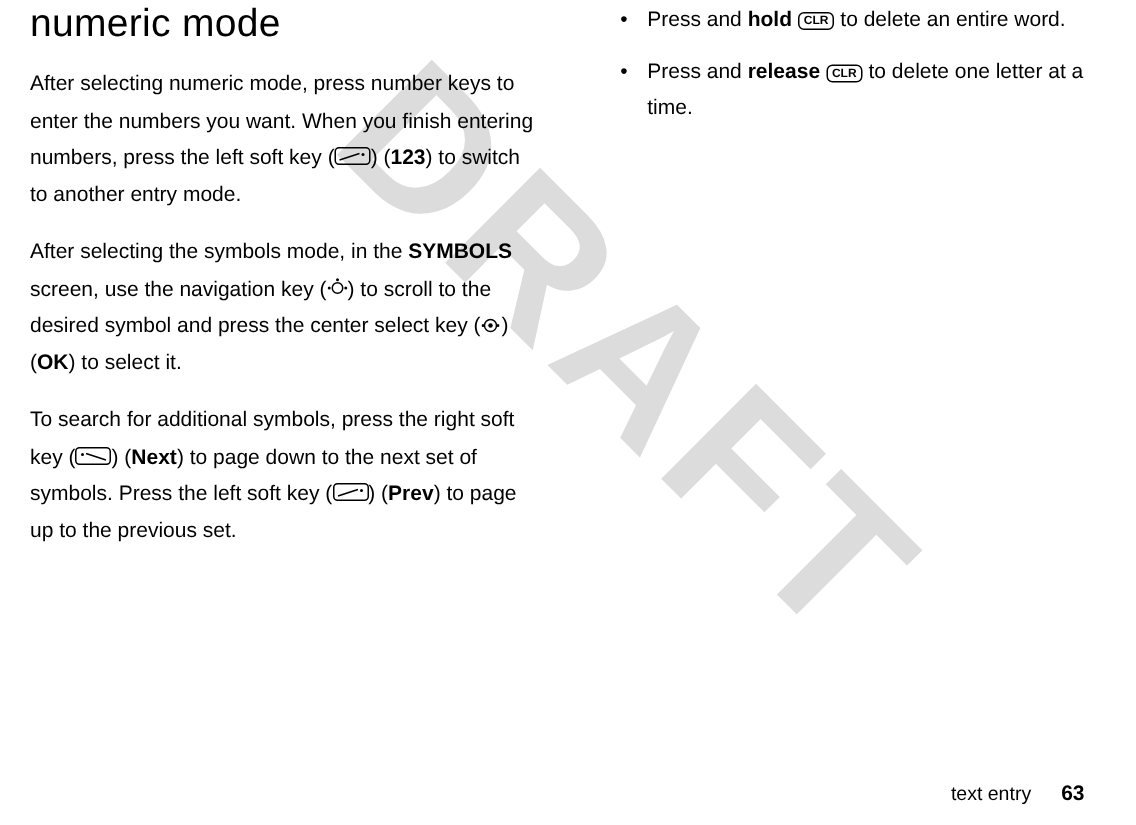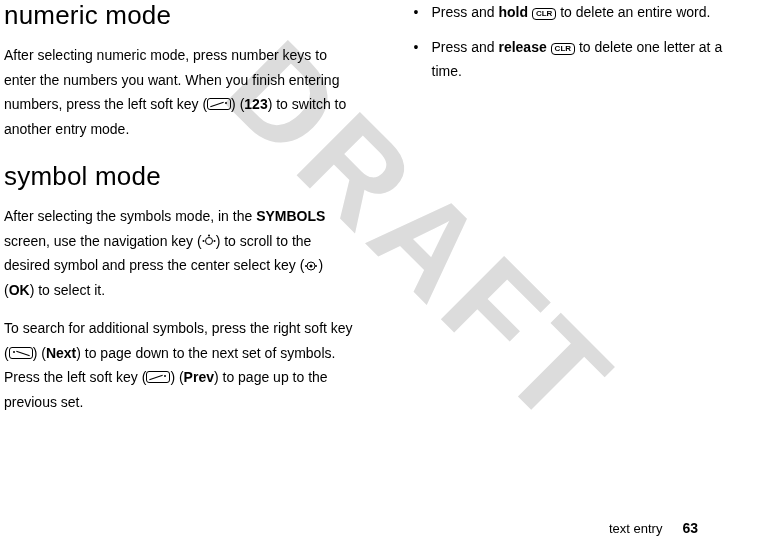--- a/index.html
+++ b/index.html
@@ -22,21 +22,21 @@
     left: 180px;
     letter-spacing: 8px;
     z-index: 0;
     pointer-events: none;
     font-family: Arial, sans-serif;
   }
   .page {
     position: relative;
     z-index: 1;
     display: flex;
-    padding: 0 4px;
+    padding: 0 20px;
     gap: 46px;
   }
   .col {
     flex: 1;
     min-width: 0;
   }
   h2 {
     font-size: 26px;
     font-weight: normal;
     color: #000;
@@ -129,41 +129,40 @@
     align-items: center;
     justify-content: center;
     width: 14px;
     height: 14px;
     vertical-align: -2px;
   }
   .centerkey svg { width: 12px; height: 12px; }
   .footer {
     position: absolute;
     bottom: 14px;
-    right: 59px;
+    right: 34px;
     font-size: 13px;
   }
   .footer .label { margin-right: 20px; }
   .footer .num { font-weight: 700; font-size: 14px; }
   .sec2 { margin-top: 20px; }
 </style>
 </head>
 <body>
 
 <div class="watermark">DRAFT</div>
 
 <div class="page">
   <div class="col">
 
     <h2>numeric mode</h2>
     <p>
       <span>After selecting numeric mode, press number keys to enter the numbers you want. When you finish entering numbers, press the left soft key (</span><span class="softkey left"></span><span>) (</span><span class="bolded">123</span><span>) to switch to another entry mode.</span>
     </p>
 
-    <h2 class="sec2">symbol mode</h2>
     <p>
       <span>After selecting the symbols mode, in the </span><span class="bolded">SYMBOLS</span><span> screen, use the navigation key (</span><span class="navkey">
           <svg viewBox="0 0 14 14">
             <circle cx="7" cy="7" r="3.5" fill="none" stroke="#000" stroke-width="1"></circle>
             <circle cx="7" cy="1.5" r="1" fill="#000"></circle>
             <circle cx="1.5" cy="7" r="1" fill="#000"></circle>
             <circle cx="12.5" cy="7" r="1" fill="#000"></circle>
           </svg>
         </span><span>) to scroll to the desired symbol and press the center select key (</span><span class="centerkey">
           <svg viewBox="0 0 12 12">

